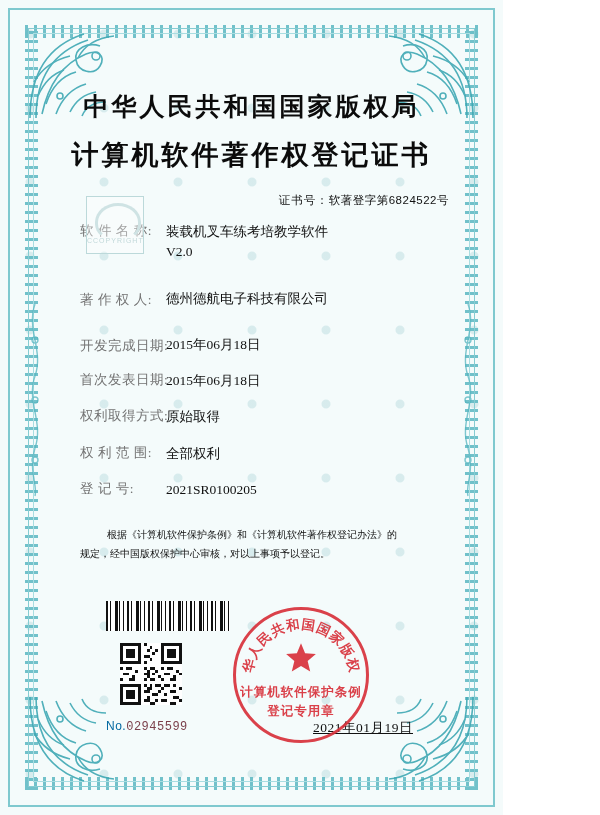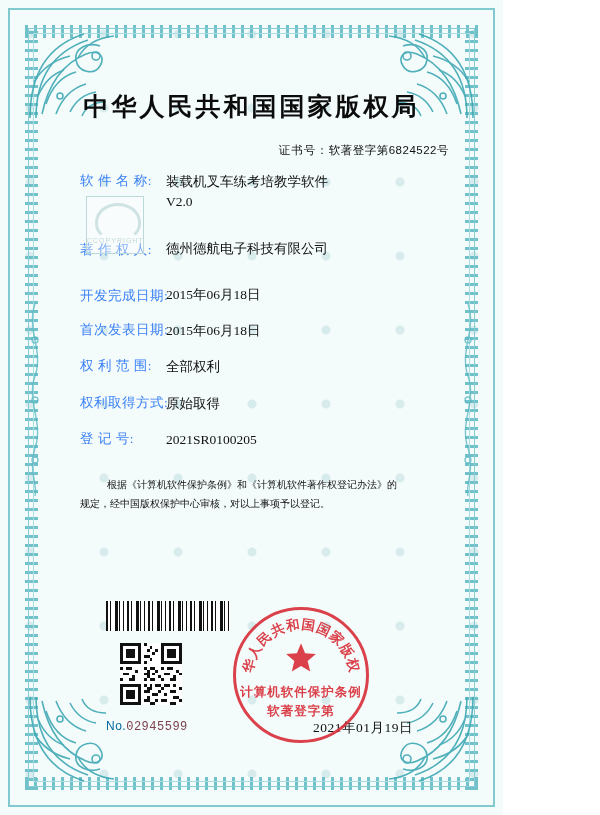--- a/index.html
+++ b/index.html
@@ -178,21 +178,21 @@
 
   .field-row {
     display: flex;
     align-items: flex-start;
     margin-bottom: 16px;
   }
   .field-label {
     width: 118px;
     flex: 0 0 118px;
     font-size: 13.5px;
-    color: #3b82f6;
+    color: #737373;
     font-family: "Liberation Serif", serif;
     letter-spacing: 0.5px;
     padding-left: 32px;
     box-sizing: border-box;
     white-space: nowrap;
   }
   .field-value {
     font-size: 13.5px;
     color: #111;
     font-family: "Liberation Serif", serif;
@@ -295,20 +295,21 @@
   .seal .seal-line2 { top: 93px; }
 
   .issue-date {
     position: absolute;
     right: 42px;
     top: 118px;
     font-size: 13.5px;
     font-family: "Liberation Serif", serif;
     color: #111;
     letter-spacing: 0.5px;
+    text-decoration: underline;
   }
 </style>
 </head>
 <body>
 
 <div id="certificate">
 
   <div class="watermark-layer"></div>
 
   <div class="frame-outer"></div>
@@ -395,20 +396,21 @@
       <circle cx="13" cy="40" r="3"></circle>
       <circle cx="13" cy="100" r="3"></circle>
       <circle cx="13" cy="160" r="3"></circle>
     </svg>
   </div>
 
   <div class="content">
 
     <div class="title-block">
       <div class="title-main">中华人民共和国国家版权局</div>
+      <div class="title-sub">计算机软件著作权登记证书</div>
     </div>
 
     <div class="cert-no">
       <span class="label">证书号：</span><span class="value">软著登字第6824522号</span>
     </div>
 
     <div class="emblem">
       <div class="ring"></div>
       <div class="txt">CCOPYRIGHT</div>
     </div>
@@ -432,27 +434,27 @@
         <div class="field-label">开发完成日期:</div>
         <div class="field-value">2015年06月18日</div>
       </div>
 
       <div class="field-row">
         <div class="field-label">首次发表日期:</div>
         <div class="field-value">2015年06月18日</div>
       </div>
 
       <div class="field-row">
+        <div class="field-label">权利取得方式:</div>
+        <div class="field-value">原始取得</div>
+      </div>
+
+      <div class="field-row">
         <div class="field-label">权 利 范 围:</div>
         <div class="field-value">全部权利</div>
-      </div>
-
-      <div class="field-row">
-        <div class="field-label">权利取得方式:</div>
-        <div class="field-value">原始取得</div>
       </div>
 
       <div class="field-row">
         <div class="field-label">登 记 号:</div>
         <div class="field-value">2021SR0100205</div>
       </div>
 
     </div>
 
     <div class="statement">
@@ -555,21 +557,21 @@
               <textPath href="#arcpath" startOffset="50%" text-anchor="middle">中华人民共和国国家版权局</textPath>
             </text>
           </svg>
         </div>
         <div class="star">
           <svg viewBox="0 0 24 24" fill="currentColor">
             <path d="M12 1.6l2.9 7.0 7.6 .6-5.8 4.9 1.8 7.4L12 17.6 5.5 21.5l1.8-7.4L1.5 9.2l7.6-.6z"></path>
           </svg>
         </div>
         <div class="seal-line1">计算机软件保护条例</div>
-        <div class="seal-line2">软著登字第</div>
+        <div class="seal-line2">登记专用章</div>
       </div>
 
       <div class="issue-date">2021年01月19日</div>
 
     </div>
 
   </div>
 </div>
 
 </body></html>

